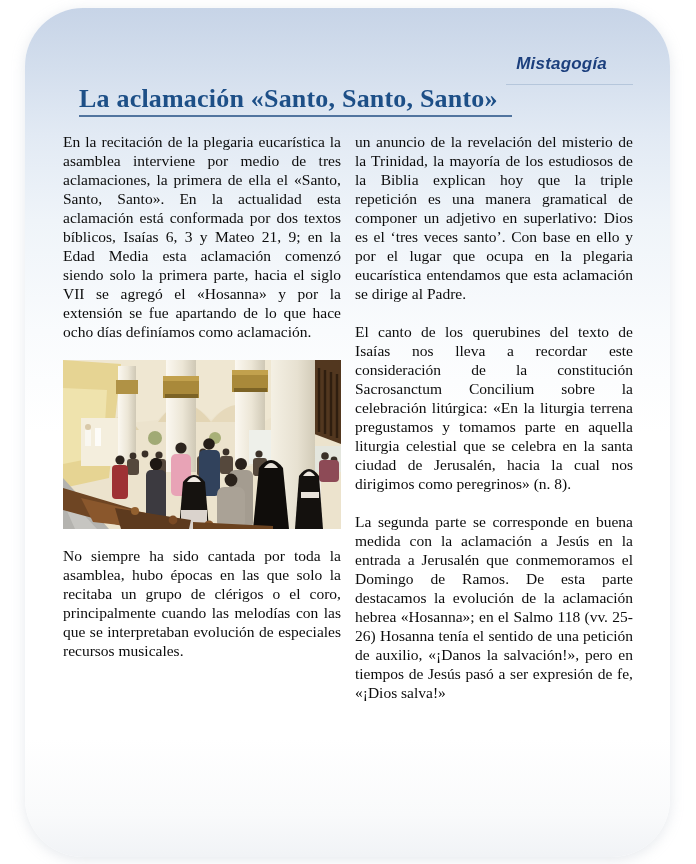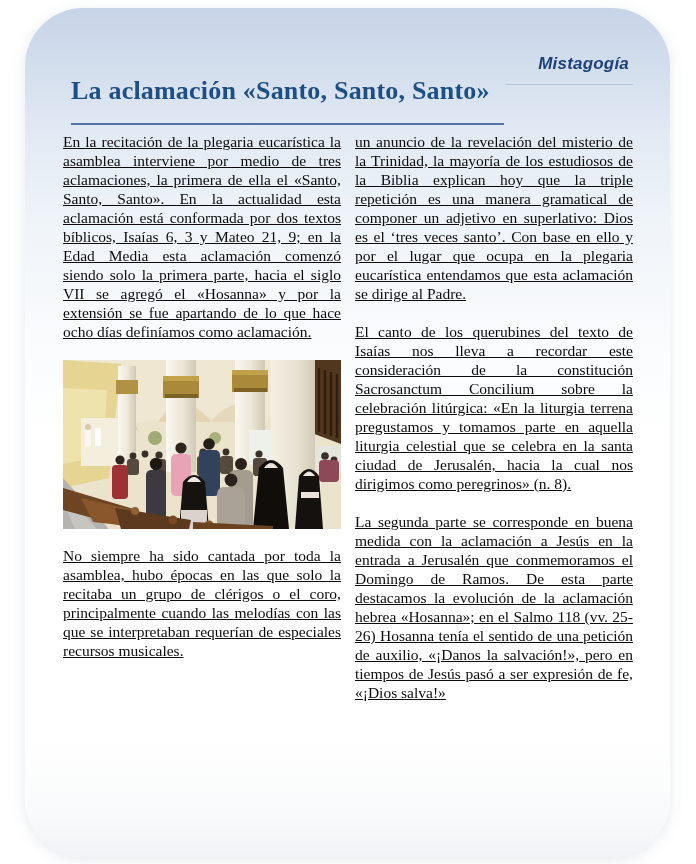--- a/index.html
+++ b/index.html
@@ -12,40 +12,40 @@
     background:linear-gradient(180deg,
       #c7d4e7 0%, #d3deed 7%, #e2eaf4 15%, #eff4f9 25%,
       #f9fbfd 38%, #ffffff 50%, #ffffff 86%, #f9fafb 95%, #f1f3f6 100%);
     box-shadow:0 3px 14px rgba(165,175,190,.28);
     box-sizing:border-box;
     padding:0 37px 0 38px;
   }
 
   .header-area{position:relative;height:124px;}
   .section-label{
-    position:absolute;top:46px;right:4px;text-align:right;
+    position:absolute;top:46px;right:26px;text-align:right;
     font-family:"Liberation Sans","DejaVu Sans",sans-serif;
     font-weight:bold;font-style:italic;font-size:17px;letter-spacing:.2px;
     color:#1c3f7d;
   }
   .section-label-rule{
     position:absolute;top:76px;right:0;width:127px;height:0;
     border-bottom:1px solid #b5c6db;
   }
   .page-title{
-    position:absolute;top:60px;left:0;margin:8px;
+    position:absolute;top:60px;left:0;margin:16px;
     font-size:26px;font-weight:bold;color:#1d4f87;letter-spacing:.2px;
     display:inline-block;border-bottom:2px solid #51749f;
-    padding:0 14px 17px 0;white-space:nowrap;
+    padding:0 14px 1px 0;white-space:nowrap;
   }
 
   .columns{display:flex;gap:14px;}
   .col{width:278px;
     font-size:15.5px;line-height:19px;color:#0c0c0c;
-    text-align:justify;text-justify:inter-word;text-decoration:underline;}
+    text-align:justify;text-justify:inter-word;}
   .col p{margin:0 0 19px 0;}
   .col p:last-child{margin-bottom:0;}
 
   figure.photo{margin:0 0 17px 0;width:278px;height:169px;overflow:hidden;}
   figure.photo svg{display:block;}
 </style>
 </head>
 <body>
 
 <div class="page-card">
@@ -170,21 +170,21 @@
           <path d="M0,128 L74,150 L70,169 L0,150 Z" fill="#6e4523"></path>
           <path d="M18,138 L96,156 L92,169 L30,162 Z" fill="#8a572c"></path>
           <path d="M52,148 L128,160 L126,169 L58,169 Z" fill="#5d3a1e"></path>
           <circle cx="72" cy="151" r="4" fill="#93602f"></circle>
           <circle cx="110" cy="160" r="4.4" fill="#7a4a24"></circle>
           <circle cx="146" cy="165" r="4.6" fill="#87552a"></circle>
           <path d="M130,162 L210,166 L210,169 L130,169 Z" fill="#6b421f"></path>
         </svg>
       </figure>
 
-      <p>No siempre ha sido cantada por toda la asamblea, hubo épocas en las que solo la recitaba un grupo de clérigos o el coro, principalmente cuando las melodías con las que se interpretaban requerían de especiales recursos musicales.</p>
+      <p>No siempre ha sido cantada por toda la asamblea, hubo épocas en las que solo la recitaba un grupo de clérigos o el coro, principalmente cuando las melodías con las que se interpretaban evolución de especiales recursos musicales.</p>
     </div>
 
     <div class="col">
       <p>un anuncio de la revelación del misterio de la Trinidad, la mayoría de los estudiosos de la Biblia explican hoy que la triple repetición es una manera gramatical de componer un adjetivo en superlativo: Dios es el ‘tres veces santo’. Con base en ello y por el lugar que ocupa en la plegaria eucarística entendamos que esta aclamación se dirige al Padre.</p>
       <p>El canto de los querubines del texto de Isaías nos lleva a recordar este consideración de la constitución Sacrosanctum Concilium sobre la celebración litúrgica: «En la liturgia terrena pregustamos y tomamos parte en aquella liturgia celestial que se celebra en la santa ciudad de Jerusalén, hacia la cual nos dirigimos como peregrinos» (n. 8).</p>
       <p>La segunda parte se corresponde en buena medida con la aclamación a Jesús en la entrada a Jerusalén que conmemoramos el Domingo de Ramos. De esta parte destacamos la evolución de la aclamación hebrea «Hosanna»; en el Salmo 118 (vv. 25-26) Hosanna tenía el sentido de una petición de auxilio, «¡Danos la salvación!», pero en tiempos de Jesús pasó a ser expresión de fe, «¡Dios salva!»</p>
     </div>
 
   </div>
 </div>

